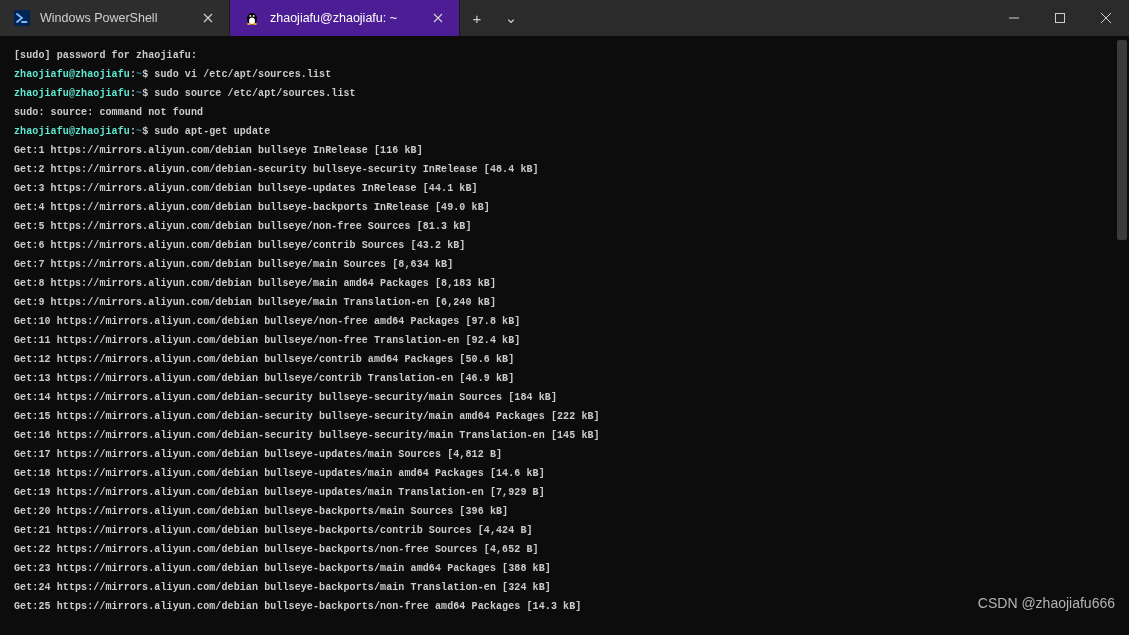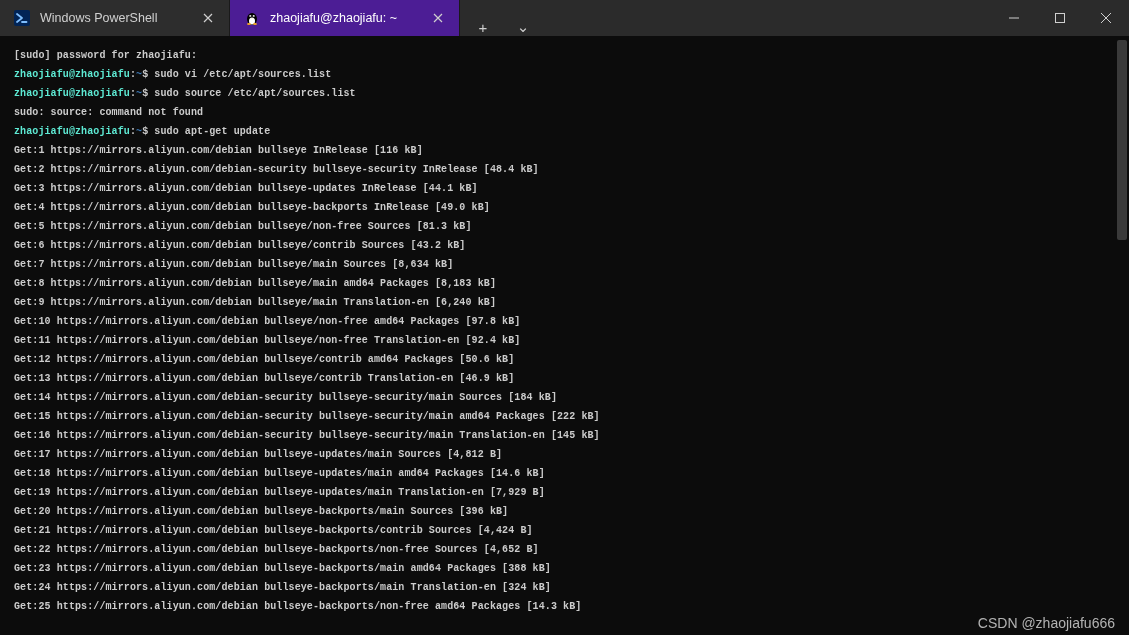--- a/index.html
+++ b/index.html
@@ -3,24 +3,23 @@
 <meta charset="utf-8">
 <style>
   * { margin: 0; padding: 0; box-sizing: border-box; }
   html, body { width: 1129px; height: 635px; overflow: hidden; background: #0c0c0c; }
   body { font-family: Consolas, "Courier New", monospace; color: #cccccc; }
 
   .titlebar {
     height: 36px;
     background: #2b2b2b;
     display: flex;
-    align-items: flex-end;
+    align-items: center;
     -webkit-user-select: none;
     user-select: none;
-    gap: 6px;
   }
   .tabs { display: flex; height: 100%; }
   .tab {
     display: flex; align-items: center; gap: 10px;
     padding: 0 12px 0 14px;
     font-family: "Segoe UI", Arial, sans-serif;
     font-size: 12.5px;
     color: #ffffff;
     border-right: 1px solid #1a1a1a;
     position: relative;
@@ -61,21 +60,21 @@
   }
   .line { white-space: pre; }
   .user { color: #5eead4; }
   .colon { color: #cccccc; }
   .tilde { color: #3b78b5; }
   .dollar { color: #cccccc; }
   .cmd { color: #cccccc; }
 
   .watermark {
     position: absolute;
-    right: 14px; bottom: 4px;
+    right: 14px; bottom: 24px;
     color: #cfcfcf;
     font-family: "Segoe UI", Arial, sans-serif;
     font-size: 14px;
     opacity: 0.85;
     font-weight: 400;
   }
 
   
   .scrollbar {
     position: absolute;

